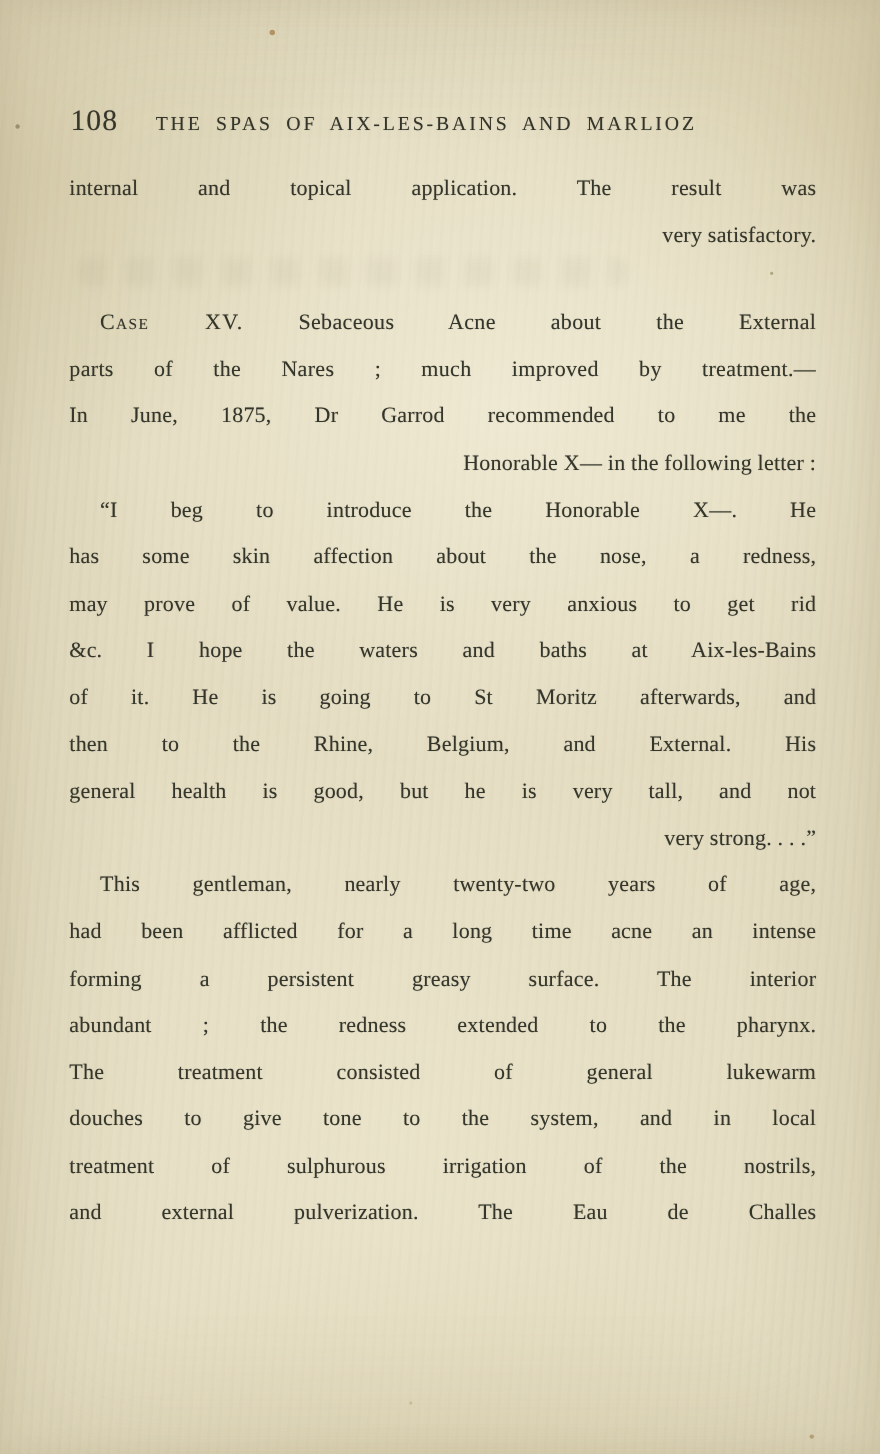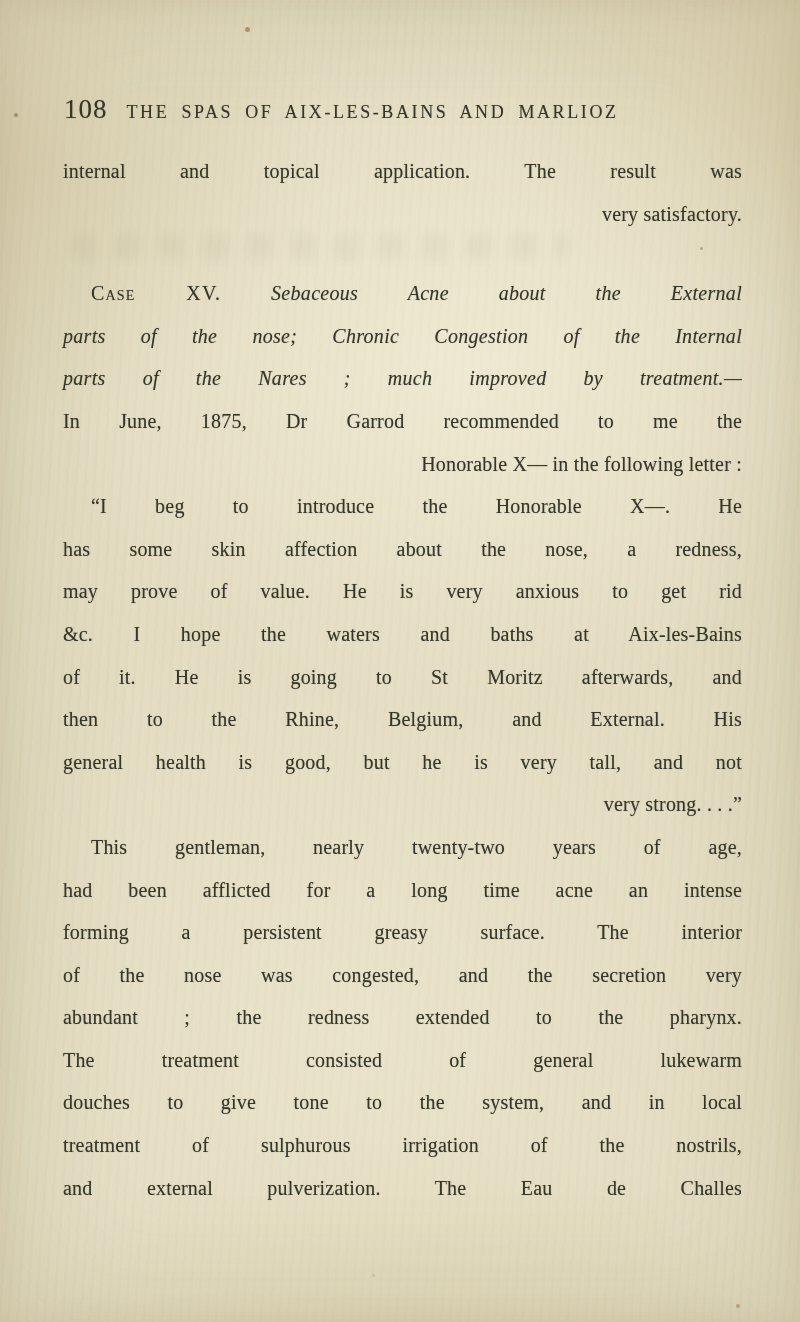--- a/index.html
+++ b/index.html
@@ -27,42 +27,42 @@
   }
   .page::after{
     content:"";
     position:absolute;inset:0;
     box-shadow:inset 0 0 130px rgba(128,112,66,0.20), inset 0 0 28px rgba(128,112,66,0.10);
     pointer-events:none;
   }
   
   .running-head{
     position:absolute;left:64px;top:94px;width:680px;
-    display:flex;align-items:baseline;gap:19px;
+    display:flex;align-items:baseline;gap:34px;
     color:var(--ink);
     text-shadow:0 0 1px rgba(53,54,43,0.35);
     white-space:nowrap;
   }
   .page-number{font-size:27px;letter-spacing:1px;}
   .running-title{font-size:18px;letter-spacing:2.6px;word-spacing:5px;}
   
   .text-column{
     position:absolute;left:63px;top:150px;width:679px;
     font-size:20px;line-height:42.6px;
     color:var(--ink);
     letter-spacing:0.2px;
     text-shadow:0 0 1px rgba(53,54,43,0.38);
   }
   .para{margin:0;}
   .para[data-para="case-heading-paragraph"]{margin-top:37px;}
   .line{text-align:right;}
   .line.just{text-align:justify;text-align-last:justify;text-justify:inter-word;}
   .line.indent{text-indent:28px;}
   .seg-roman{font-style:normal;}
-  .seg-italic{font-style:italic;letter-spacing:0.3px;}
+  .seg-italic{letter-spacing:0.3px;}
   .seg-smallcaps{font-variant:small-caps;letter-spacing:1.2px;}
   
   .ghost-band{
     position:absolute;left:70px;top:234px;width:500px;height:26px;
     background:repeating-linear-gradient(90deg, rgba(108,100,70,0.10) 0 26px, rgba(108,100,70,0) 26px 44px);
     filter:blur(4px);
     opacity:.5;
     border-radius:10px;
     pointer-events:none;
   }
@@ -80,40 +80,38 @@
     <span class="running-title">THE SPAS OF AIX-LES-BAINS AND MARLIOZ</span>
   </div>
 
   <div class="text-column">
       <div class="para" data-para="continuation-paragraph">
         <div class="line just"><span class="seg-roman">internal and topical application.  The result was</span></div>
         <div class="line"><span class="seg-roman">very satisfactory.</span></div>
       </div>
       <div class="para" data-para="case-heading-paragraph">
         <div class="line just indent"><span class="seg-smallcaps">Case XV.</span><span class="seg-italic"> Sebaceous Acne about the External</span></div>
-        <div class="line just"><span class="seg-italic">parts of the nose; Chronic Congestion of the Internal</span></div>
         <div class="line just"><span class="seg-italic">parts of the Nares ; much improved by treatment.—</span></div>
         <div class="line just"><span class="seg-roman">In June, 1875, Dr Garrod recommended to me the</span></div>
         <div class="line"><span class="seg-roman">Honorable X— in the following letter :</span></div>
       </div>
       <div class="para" data-para="letter-quote-paragraph">
         <div class="line just indent"><span class="seg-roman">“I beg to introduce the Honorable X—.  He</span></div>
         <div class="line just"><span class="seg-roman">has some skin affection about the nose, a redness,</span></div>
         <div class="line just"><span class="seg-roman">may prove of value.  He is very anxious to get rid</span></div>
         <div class="line just"><span class="seg-roman">&amp;c.  I hope the waters and baths at Aix-les-Bains</span></div>
         <div class="line just"><span class="seg-roman">of it.  He is going to St Moritz afterwards, and</span></div>
         <div class="line just"><span class="seg-roman">then to the Rhine, Belgium, and External.  His</span></div>
         <div class="line just"><span class="seg-roman">general health is good, but he is very tall, and not</span></div>
         <div class="line"><span class="seg-roman">very strong. . . .”</span></div>
       </div>
       <div class="para" data-para="case-description-paragraph">
         <div class="line just indent"><span class="seg-roman">This gentleman, nearly twenty-two years of age,</span></div>
         <div class="line just"><span class="seg-roman">had been afflicted for a long time acne an intense</span></div>
         <div class="line just"><span class="seg-roman">forming a persistent greasy surface.  The interior</span></div>
-        <div class="line just"><span class="seg-roman">of the nose was congested, and the secretion very</span></div>
         <div class="line just"><span class="seg-roman">abundant ; the redness extended to the pharynx.</span></div>
         <div class="line just"><span class="seg-roman">The treatment consisted of general lukewarm</span></div>
         <div class="line just"><span class="seg-roman">douches to give tone to the system, and in local</span></div>
         <div class="line just"><span class="seg-roman">treatment of sulphurous irrigation of the nostrils,</span></div>
         <div class="line just"><span class="seg-roman">and external pulverization.  The Eau de Challes</span></div>
       </div>
     </div>
 
 <div class="speck" style="left: 245px; top: 27px; width: 5px; height: 5px; background: rgb(171, 132, 80); opacity: 0.8;"></div>
     <div class="speck" style="left: 14px; top: 113px; width: 4px; height: 4px; background: rgb(142, 134, 102); opacity: 0.8;"></div>

